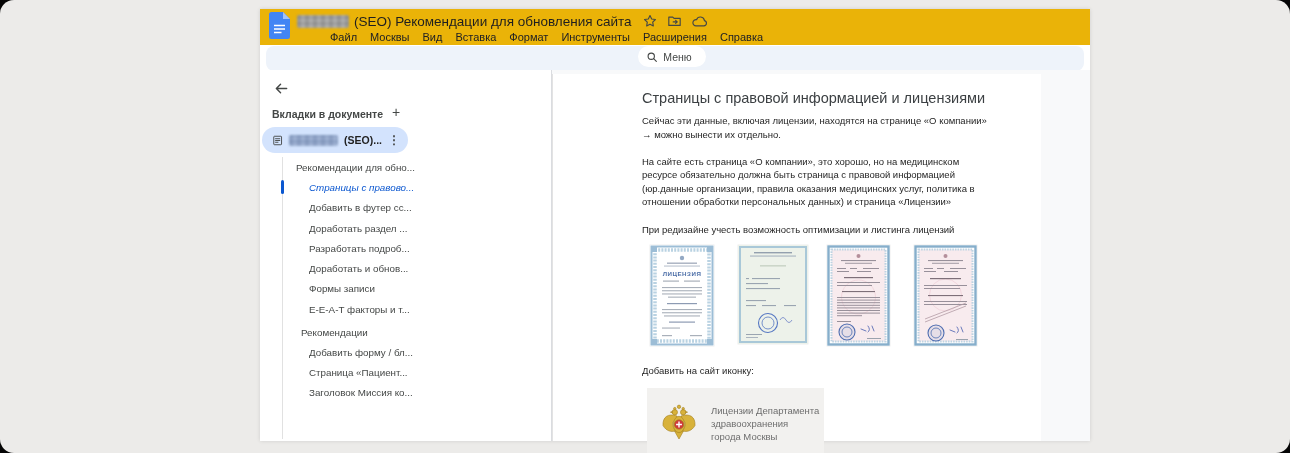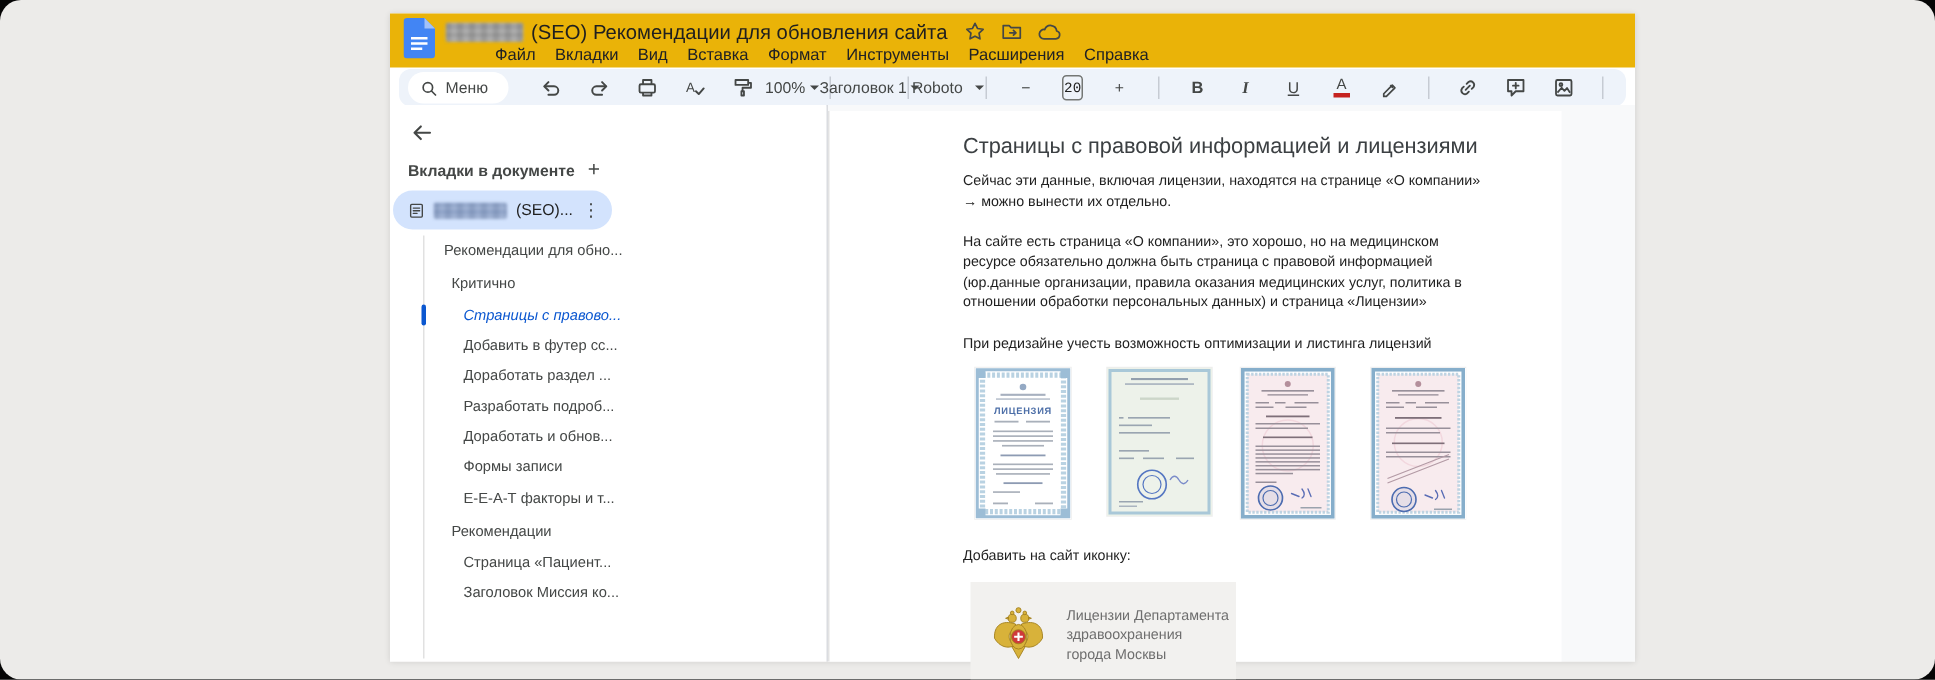--- a/index.html
+++ b/index.html
@@ -14,21 +14,21 @@
     background:repeating-linear-gradient(90deg,#c2c2c2 0 4px,#d8d8d8 4px 8px),repeating-linear-gradient(0deg,#cccccc 0 3px,#bdbdbd 3px 6px);
     background-blend-mode:multiply;filter:blur(1.1px);}
   .doc-title{font-size:13.5px;color:#1f1f1f;white-space:nowrap;}
   .title-icons{display:flex;align-items:center;gap:9px;margin-left:10px;}
   .t-ic{display:flex;align-items:center;justify-content:center;width:16px;height:16px;}
   .menu-row{position:absolute;left:29px;top:22px;display:flex;gap:13px;margin-left:41px;}
   .menu-item{font-size:11px;color:#202124;cursor:default;}
 
   
   .toolbar{position:absolute;left:6px;top:37px;width:818px;height:25px;background:var(--c-toolbar_bg,#eef3fa);
-    border-radius:8px;display:flex;align-items:center;padding:0 6px;gap:13px;box-sizing:border-box;overflow:hidden;}
+    border-radius:8px;display:flex;align-items:center;padding:0 6px;gap:13px;box-sizing:border-box;overflow:hidden;flex-direction:column;}
   .tbtn{height:20px;min-width:19px;display:flex;align-items:center;justify-content:center;border-radius:4px;
     color:#444746;font-size:10.5px;white-space:nowrap;padding:0 2px;box-sizing:border-box;}
   .tb-sep{width:1px;height:15px;background:#c6cbd3;margin:0 3px;flex:none;}
   .search-pill{height:21px;background:#fff;border-radius:11px;display:flex;align-items:center;gap:5px;
     padding:0 14px 0 8px;color:#444746;font-size:10.5px;flex:none;margin-right:6px;}
   .caret{width:0;height:0;border-left:3px solid transparent;border-right:3px solid transparent;border-top:3.5px solid #444746;margin-left:3px;flex:none;}
   .size-box{width:17px;height:15px;border:1px solid #747775;border-radius:3px;display:flex;align-items:center;justify-content:center;font-size:9.5px;color:#1f1f1f;margin:0 2px;font-family:Liberation Mono, monospace;}
   .fmt-letter{font-weight:700;font-size:11px;}
   .it{font-style:italic;font-family:"Liberation Serif",serif;font-weight:600;}
   .un{text-decoration:underline;}
@@ -39,21 +39,21 @@
 
   
   .body-row{position:absolute;left:0;top:61px;width:830px;height:371px;}
   .sidebar{position:absolute;left:0;top:0;width:291px;height:100%;background:#fff;overflow:hidden;}
   .sb-divider{position:absolute;left:291px;top:0;width:1px;height:100%;background:#dadce0;}
   .back-btn{position:absolute;left:12px;top:9px;width:18px;height:18px;display:flex;align-items:center;justify-content:center;}
   .tabs-header{position:absolute;left:12px;top:38px;width:130px;display:flex;align-items:flex-end;justify-content:space-between;}
   .tabs-header-label{font-size:10.5px;font-weight:700;color:#444746;}
   .plus-btn{position:absolute;left:127px;top:33px;width:18px;height:18px;display:flex;align-items:center;justify-content:center;font-size:14px;color:#444746;}
   .tab-pill{position:absolute;left:2px;top:57px;width:146px;height:26px;border-radius:13px;background:var(--c-tab_pill,#d3e3fd);
-    display:flex;align-items:center;padding:0 8px 0 10px;box-sizing:border-box;gap:6px;}
+    display:flex;align-items:center;padding:0 8px 0 10px;box-sizing:border-box;gap:6px;font-weight:bold;}
   .tab-blur{width:56px;height:11px;border-radius:2px;
     background:repeating-linear-gradient(90deg,#b9c6dc 0 4px,#cdd8ea 4px 8px),repeating-linear-gradient(0deg,#c4d0e4 0 3px,#b3c2da 3px 6px);
     background-blend-mode:multiply;filter:blur(1px);}
   .tab-label{font-size:10.5px;color:#1f1f1f;white-space:nowrap;flex:1;}
   .dots{color:#444746;font-size:12px;letter-spacing:0;line-height:10px;}
   .outline{position:absolute;left:0;top:87px;width:100%;}
   .guide{position:absolute;left:22px;top:87px;height:282px;width:1px;background:#e1e1e1;}
   .ol-item{height:20.3px;display:flex;align-items:center;position:relative;}
   .ol-label{font-size:9.8px;color:#444746;white-space:nowrap;}
   .lvl0 .ol-label{margin-left:36px;}
@@ -109,21 +109,21 @@
           </span>
           <span class="t-ic">
             <svg width="16" height="14" viewBox="0 0 18 14" fill="none" stroke="#444746" stroke-width="1.3" stroke-linejoin="round">
                 <path d="M4.5 12.5a3.5 3.5 0 1 1 .6-6.95A4.6 4.6 0 0 1 14 6.6a3 3 0 0 1-.6 5.9z"></path>
               </svg>
           </span>
         </span>
       </div>
       <nav class="menu-row">
           <span class="menu-item">Файл</span>
-          <span class="menu-item">Вкладки</span>
+          <span class="menu-item">Москвы</span>
           <span class="menu-item">Вид</span>
           <span class="menu-item">Вставка</span>
           <span class="menu-item">Формат</span>
           <span class="menu-item">Инструменты</span>
           <span class="menu-item">Расширения</span>
           <span class="menu-item">Справка</span>
         </nav>
     </div>
 
     <div class="toolbar">
@@ -303,23 +303,20 @@
             </svg>
           <span class="tab-blur"></span>
           <span class="tab-label">(SEO)...</span>
           <span class="dots">⋮</span>
         </div>
         <div class="guide"></div>
         <div class="outline">
             <div class="ol-item lvl0">
               <span class="ol-label">Рекомендации для обно...</span>
             </div>
-            <div class="ol-item lvl1">
-              <span class="ol-label">Критично</span>
-            </div>
             <div class="ol-item lvl2 active">
               <span class="ol-bar"></span>
               <span class="ol-label">Страницы с правово...</span>
             </div>
             <div class="ol-item lvl2">
               <span class="ol-label">Добавить в футер сс...</span>
             </div>
             <div class="ol-item lvl2">
               <span class="ol-label">Доработать раздел ...</span>
             </div>
@@ -330,20 +327,23 @@
               <span class="ol-label">Доработать и обнов...</span>
             </div>
             <div class="ol-item lvl2">
               <span class="ol-label">Формы записи</span>
             </div>
             <div class="ol-item lvl2">
               <span class="ol-label">Е-Е-А-Т факторы и т...</span>
             </div>
             <div class="ol-item lvl1">
               <span class="ol-label">Рекомендации</span>
+            </div>
+            <div class="ol-item lvl2">
+              <span class="ol-label">Добавить форму / бл...</span>
             </div>
             <div class="ol-item lvl2">
               <span class="ol-label">Страница «Пациент...</span>
             </div>
             <div class="ol-item lvl2">
               <span class="ol-label">Заголовок Миссия ко...</span>
             </div>
           </div>
       </aside>
       <div class="sb-divider"></div>

